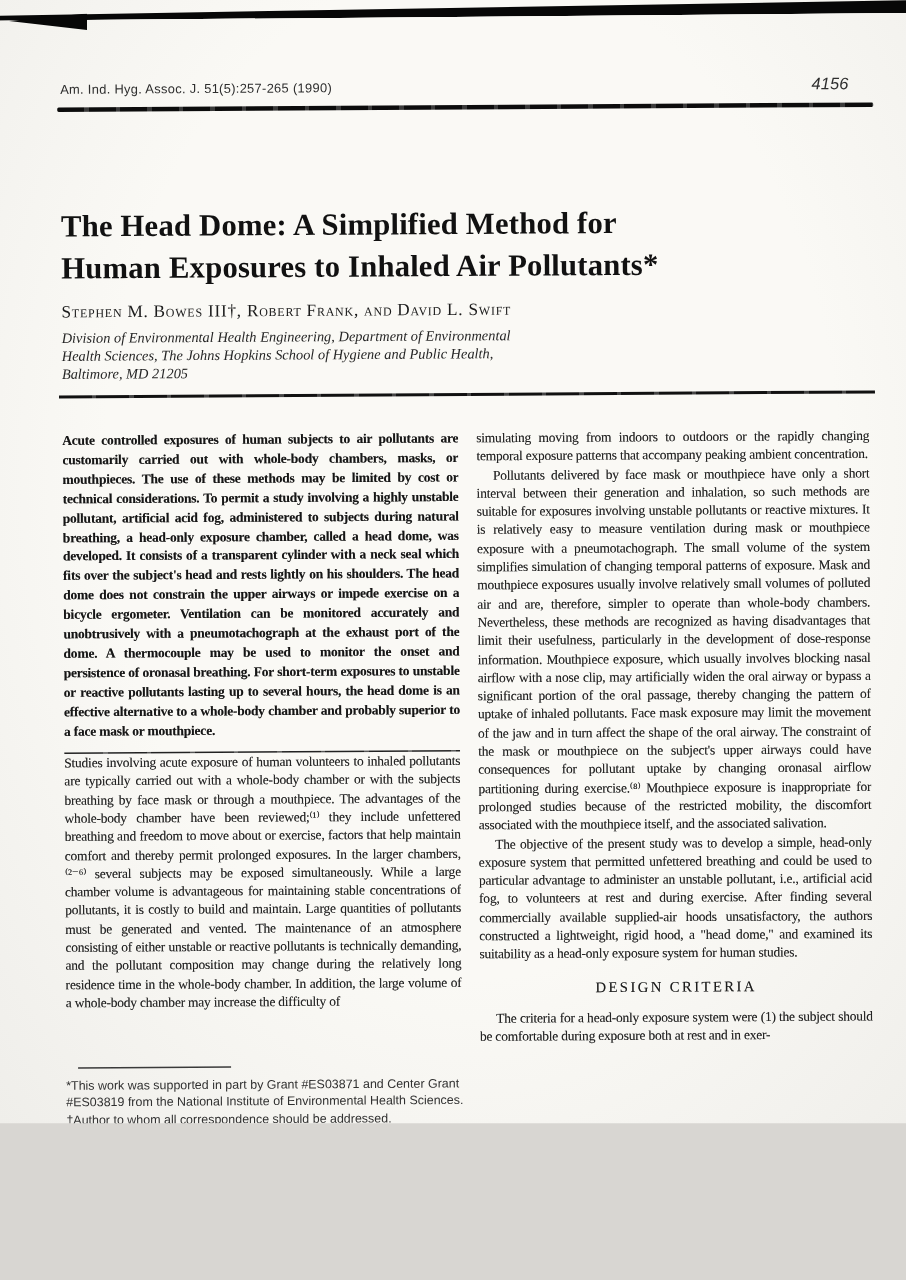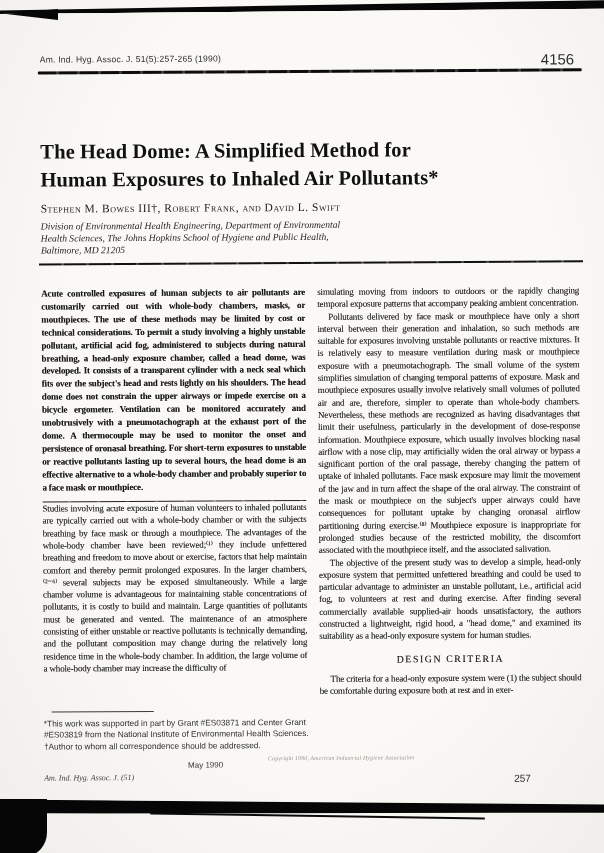--- a/index.html
+++ b/index.html
@@ -1,26 +1,26 @@
 <!DOCTYPE html>
 <html><head>
 <meta charset="utf-8">
 <style>
   html,body{margin:0;padding:0;background:#d8d6d2;}
   .screen{
-    position:relative;width:604px;height:853px;overflow:hidden;
+    position:relative;width:604px;height:749px;overflow:hidden;
     background:radial-gradient(ellipse at 52% 42%, #faf9f5 55%, #efeeea 100%);
     font-family:"Liberation Serif","DejaVu Serif",serif;
     color:#222;
   }
   .page-inner{position:absolute;inset:0;transform:rotate(-0.35deg);transform-origin:50% 50%;}
   .abs{position:absolute;}
   .sans{font-family:"Liberation Sans","DejaVu Sans",sans-serif;}
   .journal-header{left:42px;top:53px;font-size:8.6px;color:#2e2e2e;letter-spacing:0.2px;}
-  .header-num{left:543px;top:52px;font-size:15px;color:#2e2e2e;}
+  .header-num{left:543px;top:52px;font-size:11px;color:#2e2e2e;font-style:italic;}
   .rule-heavy{height:3px;background:repeating-linear-gradient(90deg,#0c0c0c 0 18px,#3a3a3a 18px 21px);border-radius:1px;}
   .rule-med{height:2.2px;background:repeating-linear-gradient(90deg,#111 0 22px,#444 22px 25px);}
   .header-rule{left:40px;top:70px;width:544px;}
   .title{left:42px;top:137px;width:480px;font-size:20.5px;font-weight:bold;color:#111;line-height:27.5px;letter-spacing:0.1px;}
   .authors{left:42px;top:201px;width:480px;font-size:11.5px;font-variant:small-caps;letter-spacing:0.5px;color:#1b1b1b;}
   .affil{left:42px;top:219px;width:420px;font-size:9.6px;font-style:italic;line-height:12.2px;color:#262626;}
   .affil-rule{left:40px;top:262px;width:544px;}
   .col{text-align:justify;font-size:9px;line-height:12.3px;letter-spacing:-0.15px;color:#242424;text-shadow:0 0 0.4px rgba(20,20,20,0.45);}
   .left-col{left:42px;top:286px;width:264px;height:420px;overflow:hidden;}
   .right-col{left:318px;top:286px;width:262px;height:478px;overflow:hidden;}

